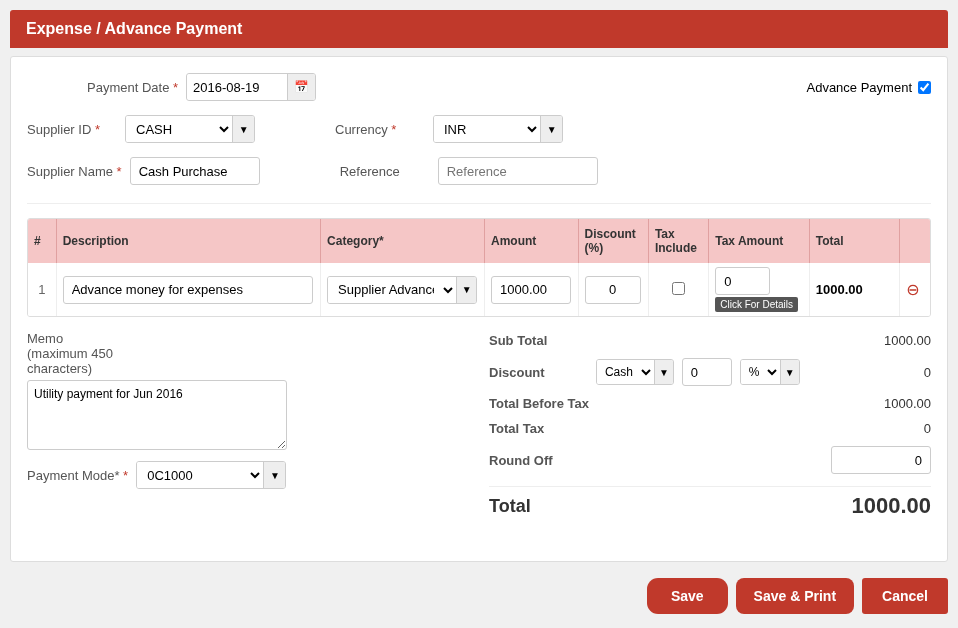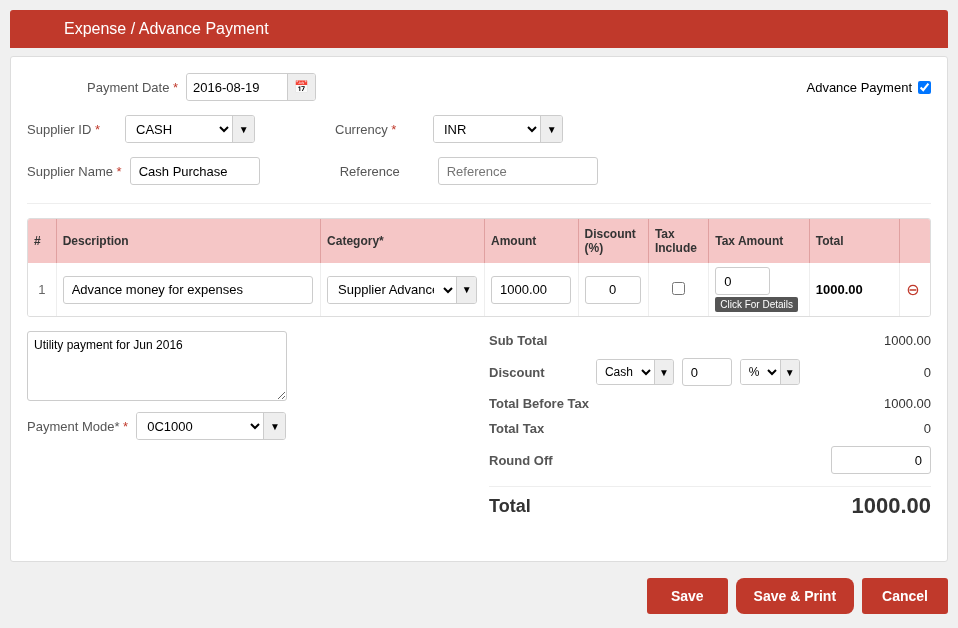--- a/index.html
+++ b/index.html
@@ -18,22 +18,21 @@
       background: #c0392b;
       color: white;
       padding: 10px 16px;
       display: flex;
       justify-content: space-between;
       align-items: center;
       border-radius: 3px 3px 0 0;
     }
     .header-title {
       font-size: 16px;
-      font-weight: normal;
-      margin-left: 38px;
+      font-weight: bold;
     }
     .header-right {
       display: flex;
       align-items: center;
       gap: 12px;
     }
     .header-currency {
       font-size: 13px;
     }
     .help-btn {
@@ -376,21 +375,21 @@
     .footer-buttons {
       display: flex;
       justify-content: flex-end;
       gap: 8px;
       padding: 8px 0 4px 0;
     }
     .btn-save {
       background: #c0392b;
       color: white;
       border: none;
-      border-radius: 3px;
+      border-radius: 11px;
       padding: 10px 24px;
       cursor: pointer;
       font-size: 14px;
       font-weight: bold;
     }
     .btn-save-print {
       background: #c0392b;
       color: white;
       border: none;
       border-radius: 8px;
@@ -521,20 +520,23 @@
               <button class="remove-btn">⊖</button>
             </td>
           </tr>
         </tbody>
       </table>
     </div>
 
     <div class="bottom-section">
 
       <div class="memo-section">
+        <div class="memo-label" style="white-space:pre-line">Memo
+(maximum 450
+characters)</div>
         <textarea style="">Utility payment for Jun 2016</textarea>
         <div class="payment-mode-row">
           <span class="field-label required">Payment Mode*</span>
           <div class="select-wrapper" style="width:150px">
             <select style="width:128px">
               <option>0C1000</option>
             </select>
             <div class="select-dropdown-btn">▼</div>
           </div>
         </div>

